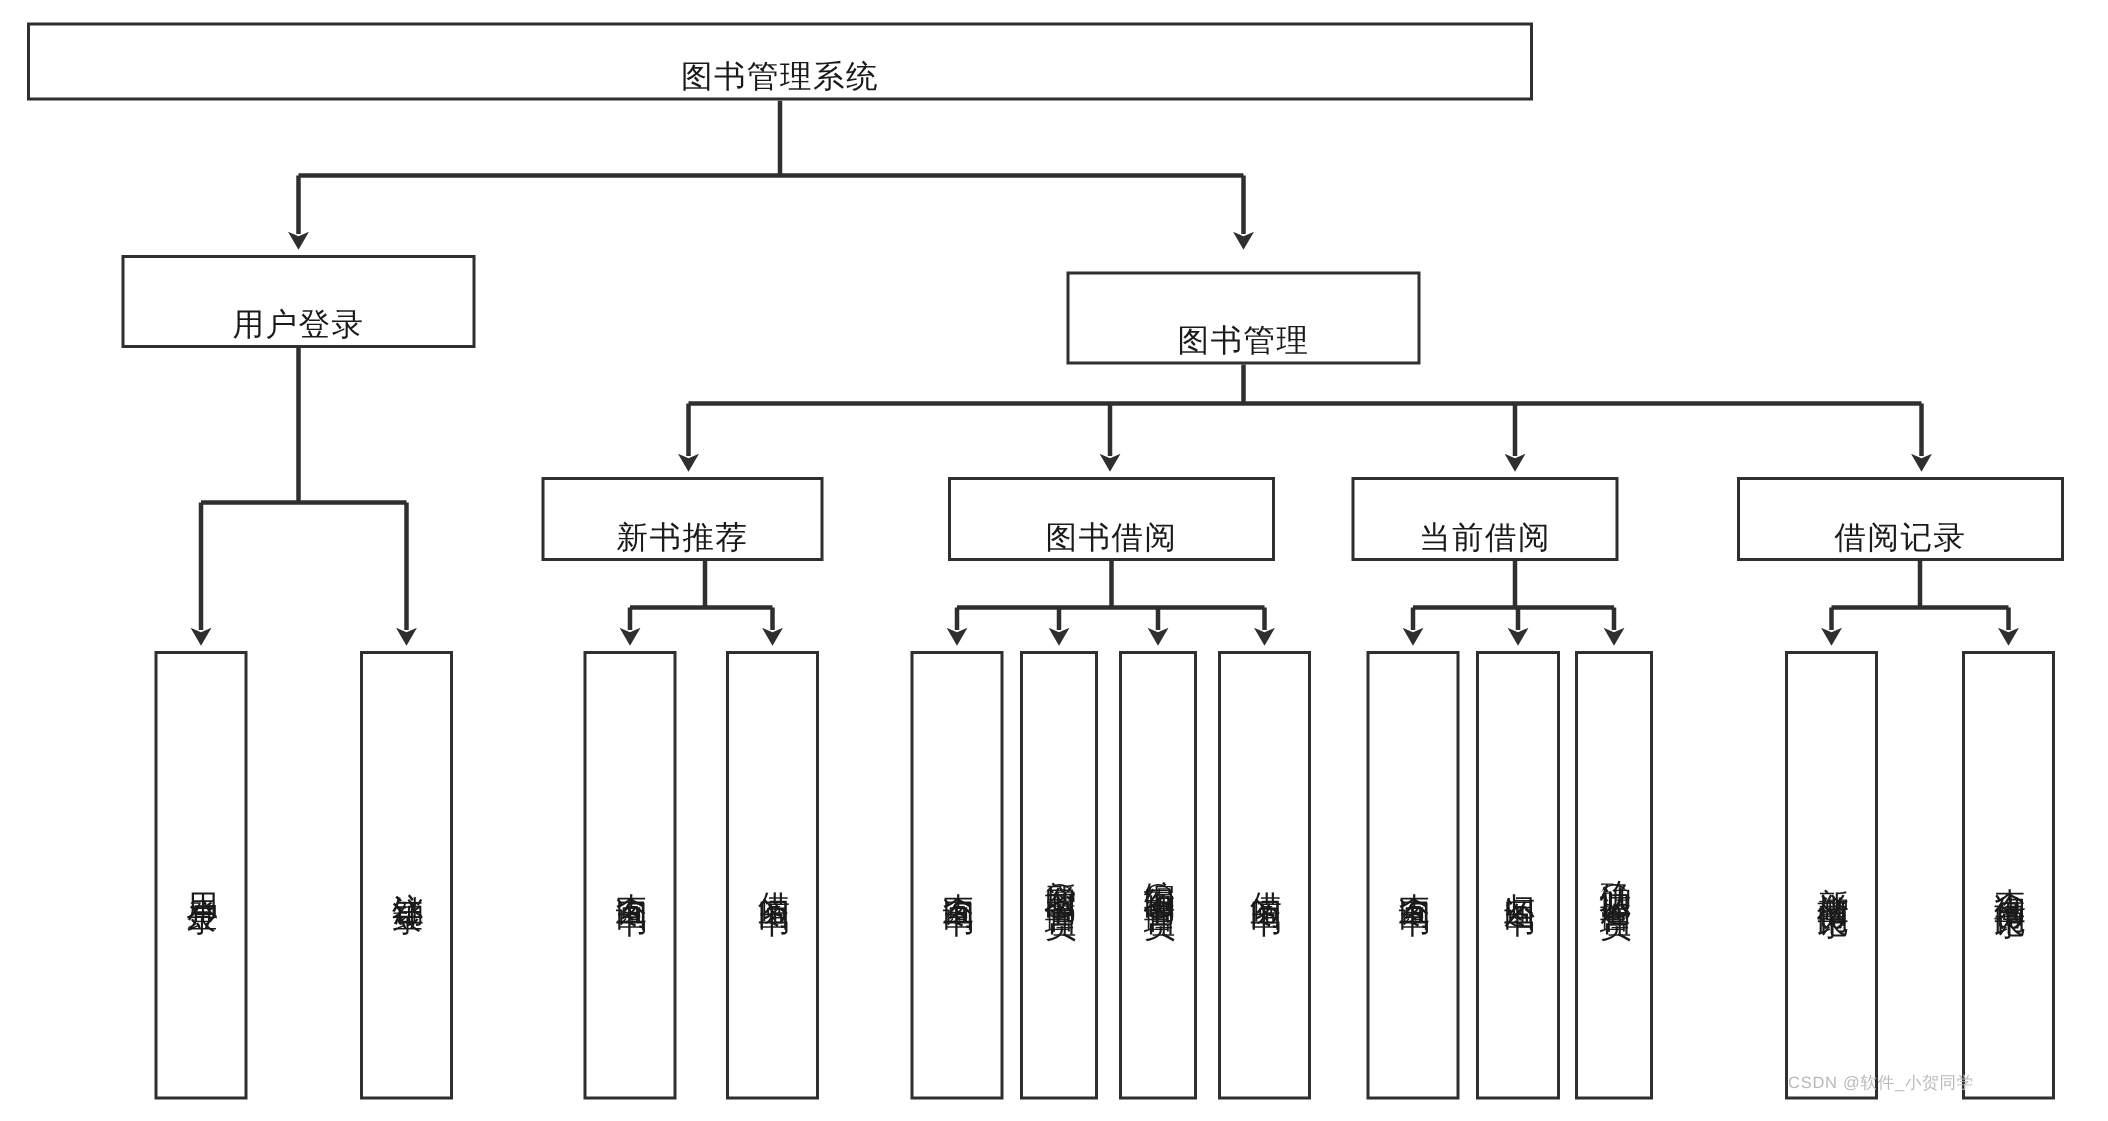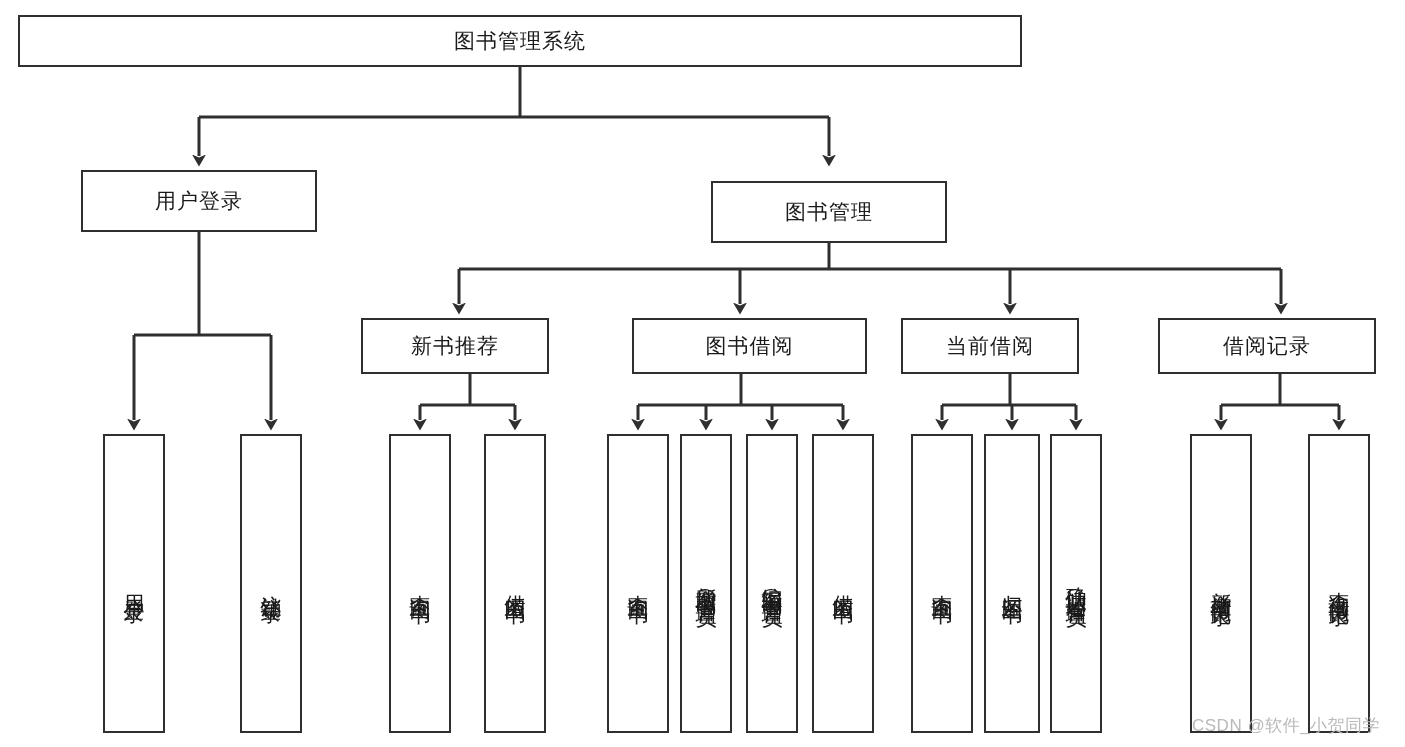--- a/index.html
+++ b/index.html
@@ -29,37 +29,38 @@
     border: 2px solid #2f2f2f;
     background: #ffffff;
     display: flex;
     align-items: center;
     justify-content: center;
     color: #1a1a1a;
   }
   .node.h {
     font-size: 21px;
     letter-spacing: 1px;
+    align-items: flex-end;
   }
   .node.v {
     writing-mode: vertical-rl;
     text-orientation: upright;
     font-size: 21px;
     letter-spacing: 3px;
     padding: 6px 0;
     line-height: 1.05;
   }
   .node.v .vtext {
     writing-mode: vertical-rl;
     text-orientation: upright;
     white-space: nowrap;
   }
   .watermark {
     position: absolute;
-    font-size: 17px;
+    font-size: 11px;
     color: #b9b9b9;
     letter-spacing: 0.5px;
     white-space: nowrap;
     font-family: "Liberation Sans", "DejaVu Sans", sans-serif;
   }
 </style>
 </head>
 <body>
 
 <div id="canvas">
@@ -123,21 +124,21 @@
   <div class="node h" style="left:81px; top:170px; width:236px; height:62px;">
     <span>用户登录</span>
   </div>
   <div class="node h" style="left:711px; top:170px; width:236px; height:62px;margin-top:11px;">
     <span>图书管理</span>
   </div>
 
   <div class="node h" style="left:361px; top:318px; width:188px; height:56px;">
     <span>新书推荐</span>
   </div>
-  <div class="node h" style="left:632px; top:318px; width:235px; height:56px;">
+  <div class="node h" style="left:632px; top:318px; width:218px; height:56px;">
     <span>图书借阅</span>
   </div>
   <div class="node h" style="left:901px; top:318px; width:178px; height:56px;">
     <span>当前借阅</span>
   </div>
   <div class="node h" style="left:1158px; top:318px; width:218px; height:56px;">
     <span>借阅记录</span>
   </div>
 
   <div class="node v" style="left:103px; top:434px; width:62px; height:299px;">

